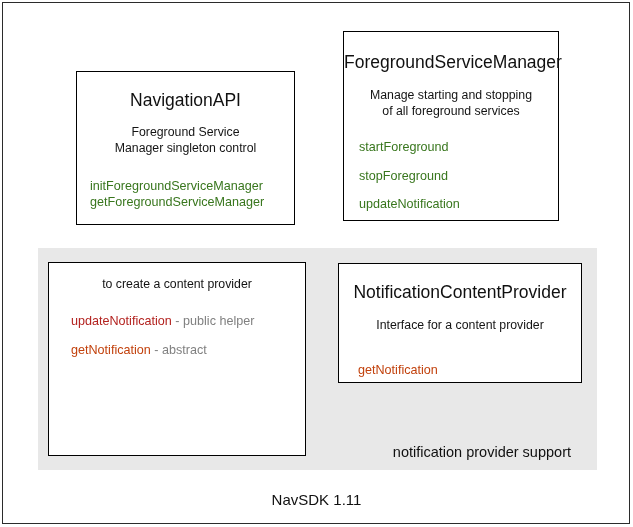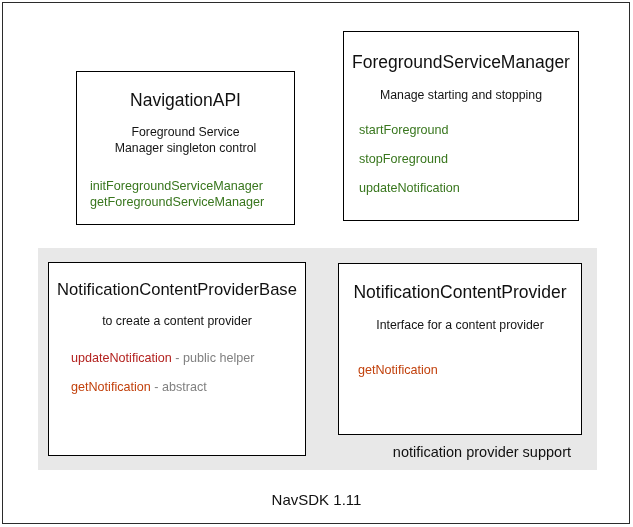--- a/index.html
+++ b/index.html
@@ -96,37 +96,37 @@
   
   #box-navigation-api {
     left: 76px;  top: 71px;  width: 219px; height: 154px;
   }
   #box-navigation-api .class-title { margin-top: 18px; }
   #box-navigation-api .class-desc  { margin-top: 13px; }
   #box-navigation-api .members     { margin-top: 22px; padding-left: 13px; }
   #box-navigation-api .member + .member { }
 
   #box-foreground-service-manager {
-    left: 343px; top: 31px;  width: 236px; height: 190px;
+    left: 343px; top: 31px;  width: 216px; height: 190px;
   }
   #box-foreground-service-manager .class-title { margin-top: 20px; }
   #box-foreground-service-manager .class-desc  { margin-top: 14px; }
   #box-foreground-service-manager .members     { margin-top: 20px; padding-left: 15px; }
   #box-foreground-service-manager .member + .member { margin-top: 13px; }
 
   #box-notification-content-provider-base {
     left: 48px;  top: 262px; width: 258px; height: 194px;
   }
   #box-notification-content-provider-base .class-title { margin-top: 17px; font-size: 16.6px; }
   #box-notification-content-provider-base .class-desc  { margin-top: 13px; }
   #box-notification-content-provider-base .members     { margin-top: 22px; padding-left: 22px; }
   #box-notification-content-provider-base .member + .member { margin-top: 13px; }
 
   #box-notification-content-provider {
-    left: 338px; top: 263px; width: 244px; height: 172px;
+    left: 338px; top: 263px; width: 244px; height: 120px;
   }
   #box-notification-content-provider .class-title { margin-top: 18px; }
   #box-notification-content-provider .class-desc  { margin-top: 14px; }
   #box-notification-content-provider .members     { margin-top: 30px; padding-left: 19px; }
 
   
   #footer-caption {
     position: absolute;
     left: 0;
     top: 491px;
@@ -160,36 +160,36 @@
       <div class="member m-green">
         <span class="mname">getForegroundServiceManager</span><span class="mnote"></span>
       </div>
     </div>
   </div>
 
   <div class="class-box" id="box-foreground-service-manager">
     <div class="class-title">ForegroundServiceManager</div>
     <div class="class-desc">
       <div>Manage starting and stopping</div>
+      <div>of all foreground services</div>
     </div>
     <div class="members">
       <div class="member m-green">
         <span class="mname">startForeground</span><span class="mnote"></span>
       </div>
       <div class="member m-green">
         <span class="mname">stopForeground</span><span class="mnote"></span>
       </div>
       <div class="member m-green">
         <span class="mname">updateNotification</span><span class="mnote"></span>
       </div>
     </div>
   </div>
 
   <div class="class-box" id="box-notification-content-provider-base">
-    <div class="class-title">NotificationContentProviderBase</div>
     <div class="class-desc">
       <div>to create a content provider</div>
     </div>
     <div class="members">
       <div class="member m-red">
         <span class="mname">updateNotification</span><span class="mnote"> - public helper</span>
       </div>
       <div class="member m-blue">
         <span class="mname">getNotification</span><span class="mnote"> - abstract</span>
       </div>

